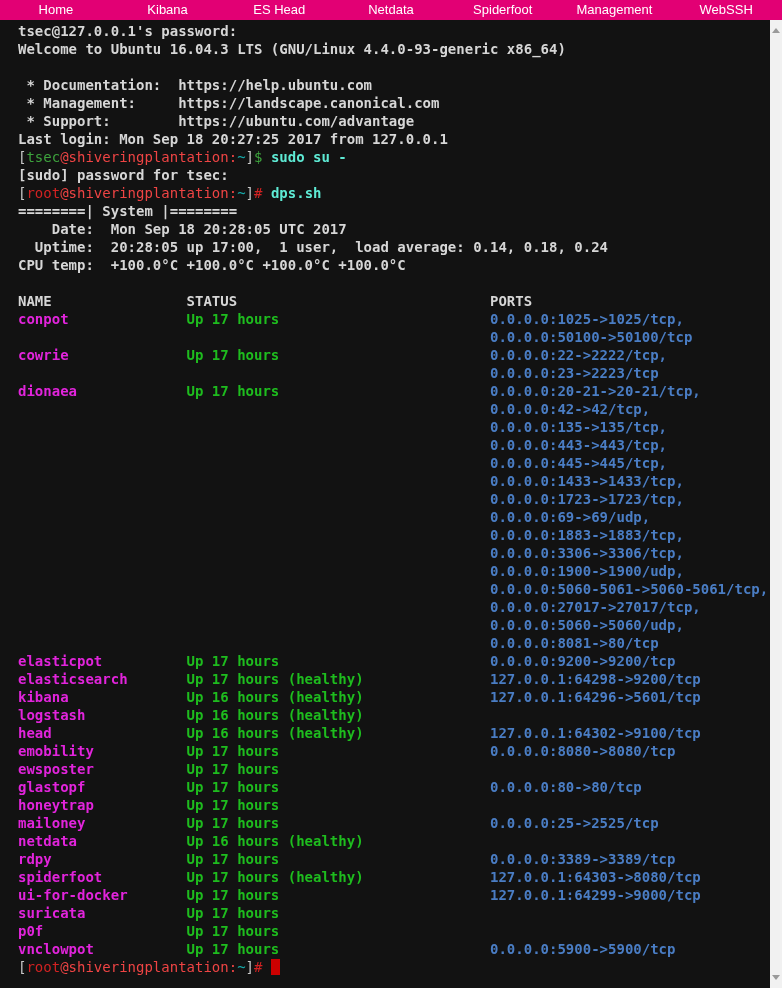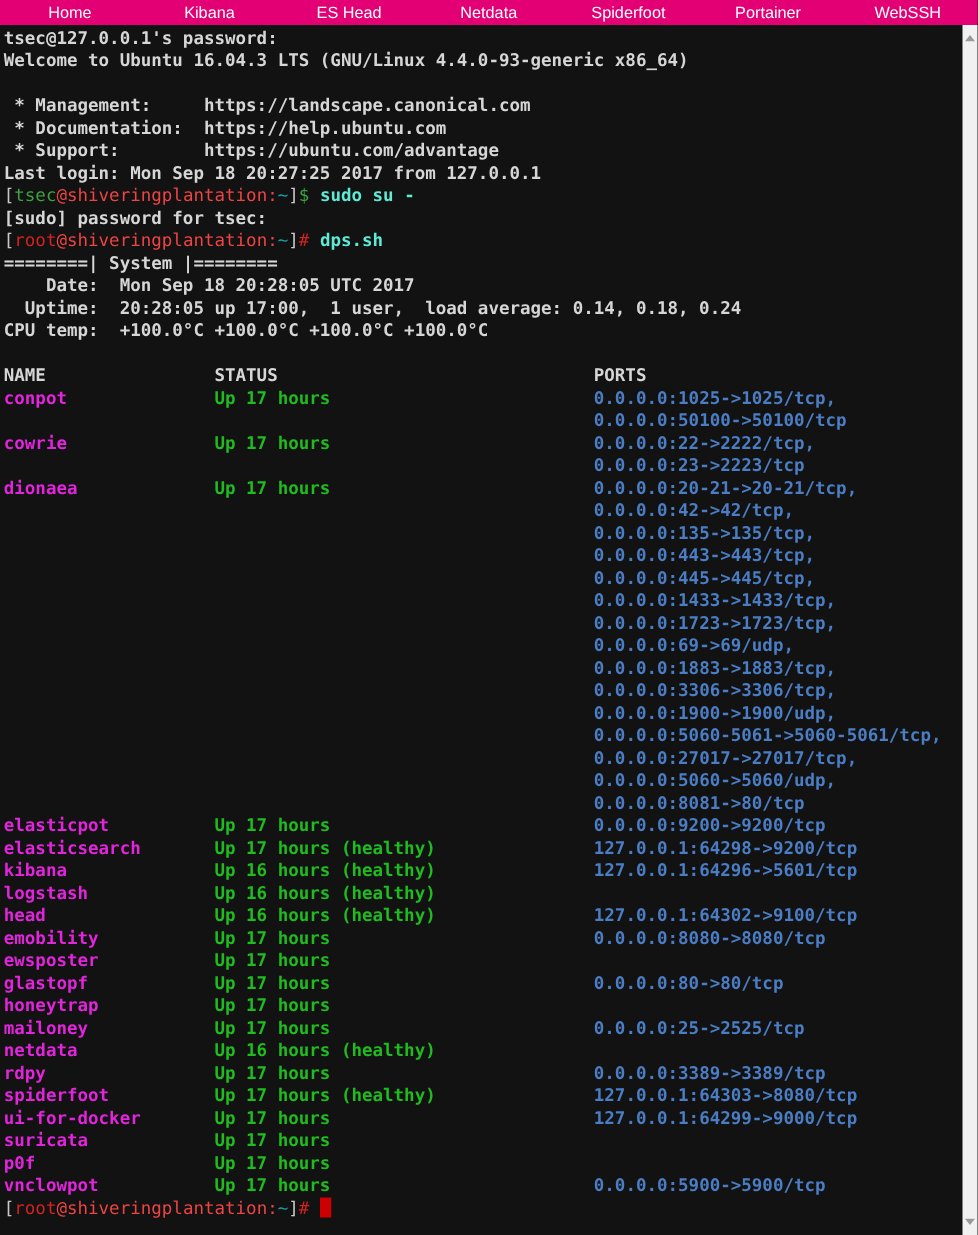--- a/index.html
+++ b/index.html
@@ -11,21 +11,21 @@
     position:absolute;top:0;left:0;width:782px;height:20px;
     background:#e20074;display:flex;align-items:stretch;z-index:3;
   }
   .nav-item{
     flex:1;color:#ffffff;text-decoration:none;text-align:center;
     font-family:"Liberation Sans","DejaVu Sans",sans-serif;
     font-size:13px;line-height:20px;white-space:nowrap;cursor:pointer;
   }
   .terminal{
     position:absolute;top:20px;left:0;width:770px;bottom:0;
-    background:#121212;padding:2px 0 0 3px;box-sizing:border-box;
+    background:#121212;padding:2px 0 0 18px;box-sizing:border-box;
     overflow:hidden;cursor:text;
   }
   .line{
     height:18px;line-height:18px;white-space:pre;
     font-size:14px;font-weight:bold;color:#d6d6d6;
   }
   .c-fg{color:#d6d6d6;}
   .c-cmd{color:#5eead4;}
   .c-name{color:#e224dc;}
   .c-status{color:#1ebc1e;}
@@ -57,31 +57,31 @@
 </style>
 </head>
 <body>
 
 <nav class="navbar">
     <a class="nav-item">Home</a>
     <a class="nav-item">Kibana</a>
     <a class="nav-item">ES Head</a>
     <a class="nav-item">Netdata</a>
     <a class="nav-item">Spiderfoot</a>
-    <a class="nav-item">Portainer</a>
+    <a class="nav-item">Management</a>
     <a class="nav-item">WebSSH</a>
   </nav>
 
 <div class="terminal">
   <div id="term">
       <div class="line"><span class="c-fg">tsec@127.0.0.1's password:</span></div>
       <div class="line"><span class="c-fg">Welcome to Ubuntu 16.04.3 LTS (GNU/Linux 4.4.0-93-generic x86_64)</span></div>
       <div class="line"> </div>
+      <div class="line"><span class="c-fg"> * Documentation:  https://help.ubuntu.com</span></div>
       <div class="line"><span class="c-fg"> * Management:     https://landscape.canonical.com</span></div>
-      <div class="line"><span class="c-fg"> * Documentation:  https://help.ubuntu.com</span></div>
       <div class="line"><span class="c-fg"> * Support:        https://ubuntu.com/advantage</span></div>
       <div class="line"><span class="c-fg">Last login: Mon Sep 18 20:27:25 2017 from 127.0.0.1</span></div>
       <div class="line"><span class="c-bracket">[</span><span class="c-user">tsec</span><span class="c-host">@shiveringplantation:</span><span class="c-tilde">~</span><span class="c-bracket">]</span><span class="c-user">$</span><span class="c-cmd"> sudo su -</span></div>
       <div class="line"><span class="c-fg">[sudo] password for tsec:</span></div>
       <div class="line"><span class="c-bracket">[</span><span class="c-root">root</span><span class="c-host">@shiveringplantation:</span><span class="c-tilde">~</span><span class="c-bracket">]</span><span class="c-root">#</span><span class="c-cmd"> dps.sh</span></div>
       <div class="line"><span class="c-fg">========| System |========</span></div>
       <div class="line"><span class="c-fg">    Date:  Mon Sep 18 20:28:05 UTC 2017</span></div>
       <div class="line"><span class="c-fg">  Uptime:  20:28:05 up 17:00,  1 user,  load average: 0.14, 0.18, 0.24</span></div>
       <div class="line"><span class="c-fg">CPU temp:  +100.0°C +100.0°C +100.0°C +100.0°C</span></div>
       <div class="line"> </div>

